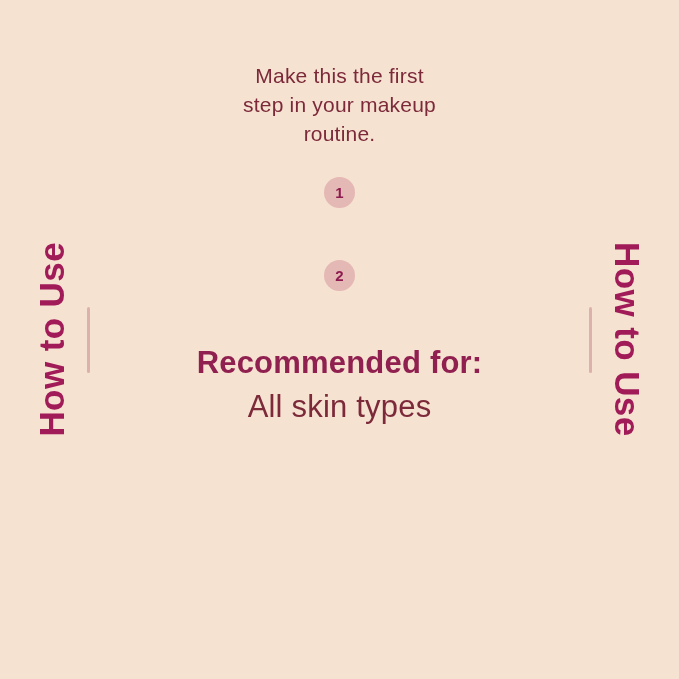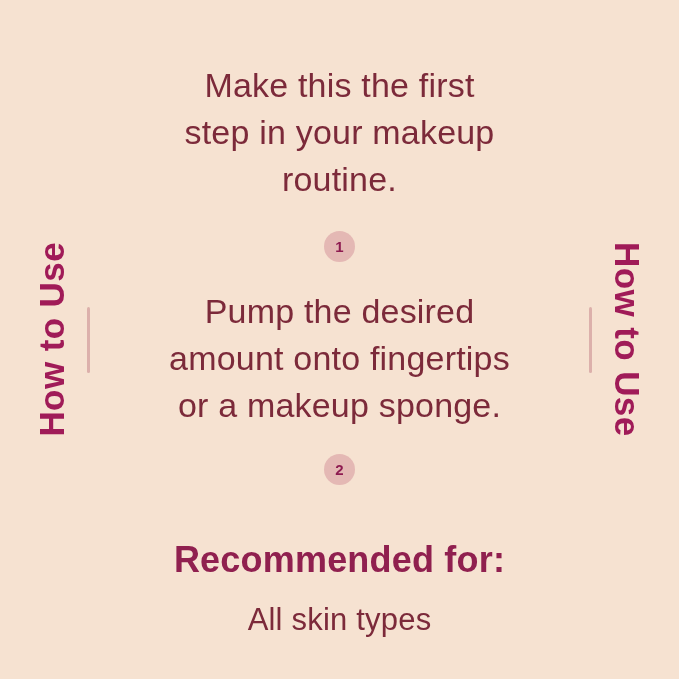--- a/index.html
+++ b/index.html
@@ -78,21 +78,21 @@
     display: flex;
     flex-direction: column;
     align-items: center;
     justify-content: flex-start;
     padding-top: 62px;
     box-sizing: border-box;
     text-align: center;
   }
 
   .body-text {
-    font-size: 34px;
+    font-size: 21px;
     font-weight: 300;
     line-height: 1.38;
     color: #7c2a3a;
     white-space: pre-line;
     letter-spacing: 0.2px;
   }
 
   .intro { width: 330px; }
 
   .step-text { width: 360px; }
@@ -111,33 +111,33 @@
     line-height: 1;
   }
 
   .gap-a { height: 28px; }
   .gap-b { height: 26px; }
   .gap-c { height: 26px; }
   .gap-d { height: 26px; }
   .gap-e { height: 26px; }
 
   .rec-head {
-    font-size: 36px;
+    font-size: 31px;
     font-weight: 600;
     color: #90204f;
     letter-spacing: 0.2px;
     line-height: 1.3;
   }
   .rec-sub {
     font-size: 31px;
     font-weight: 300;
     color: #7c2a3a;
     letter-spacing: 0.2px;
     line-height: 1.3;
-    margin-top: 16px;
+    margin-top: 4px;
   }
 </style>
 </head>
 <body>
 
 <div id="panel">
 
   <div class="rail rail-left">
     <div class="rail-inner">
       <div class="rail-label">How to Use</div>
@@ -157,23 +157,20 @@
     <div class="body-text intro">Make this the first
 step in your makeup
 routine.</div>
 
     <div class="gap-a"></div>
 
     <div class="badge">1</div>
 
     <div class="gap-b"></div>
 
-    <div class="body-text step-text">Pump the desired
-amount onto fingertips
-or a makeup sponge.</div>
 
     <div class="gap-c"></div>
 
     <div class="badge">2</div>
 
     <div class="gap-d"></div>
 
 
     <div class="gap-e"></div>
 

